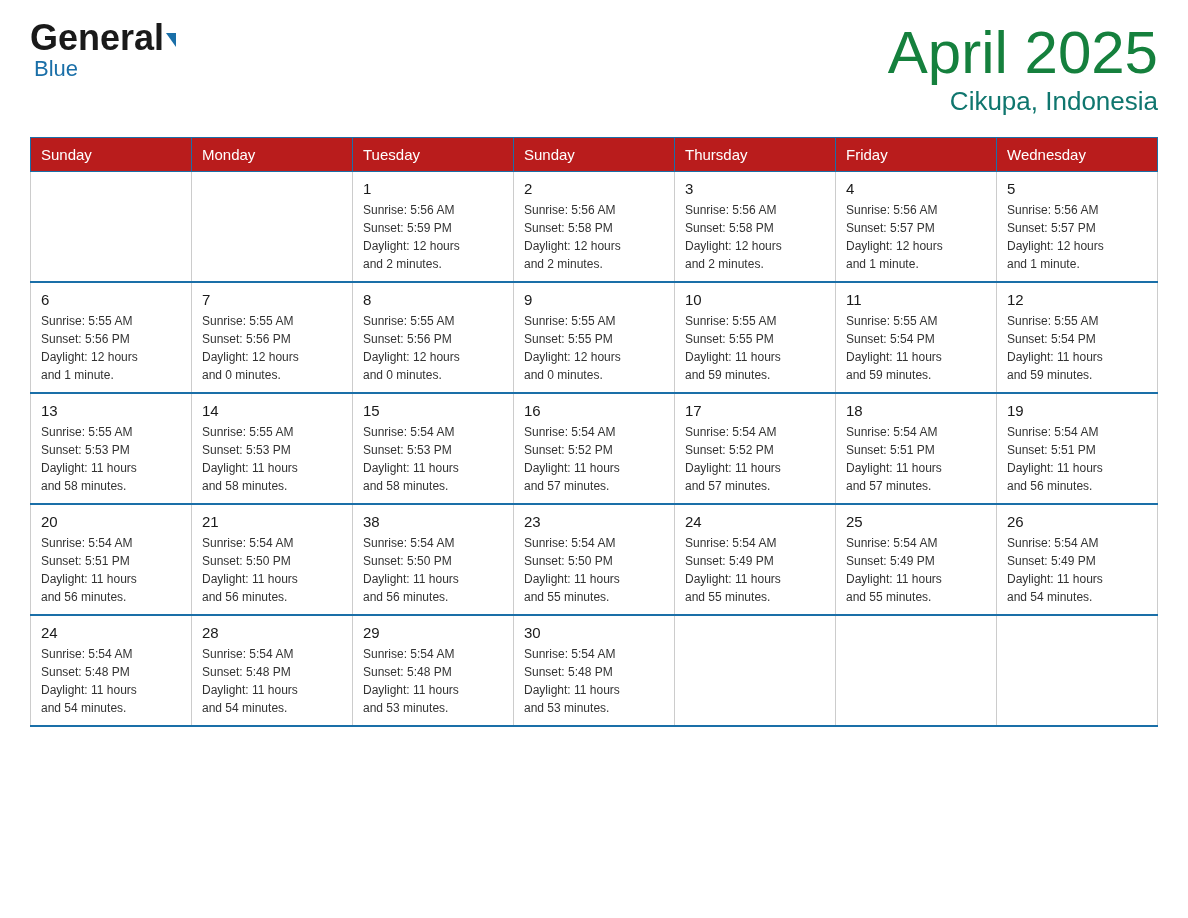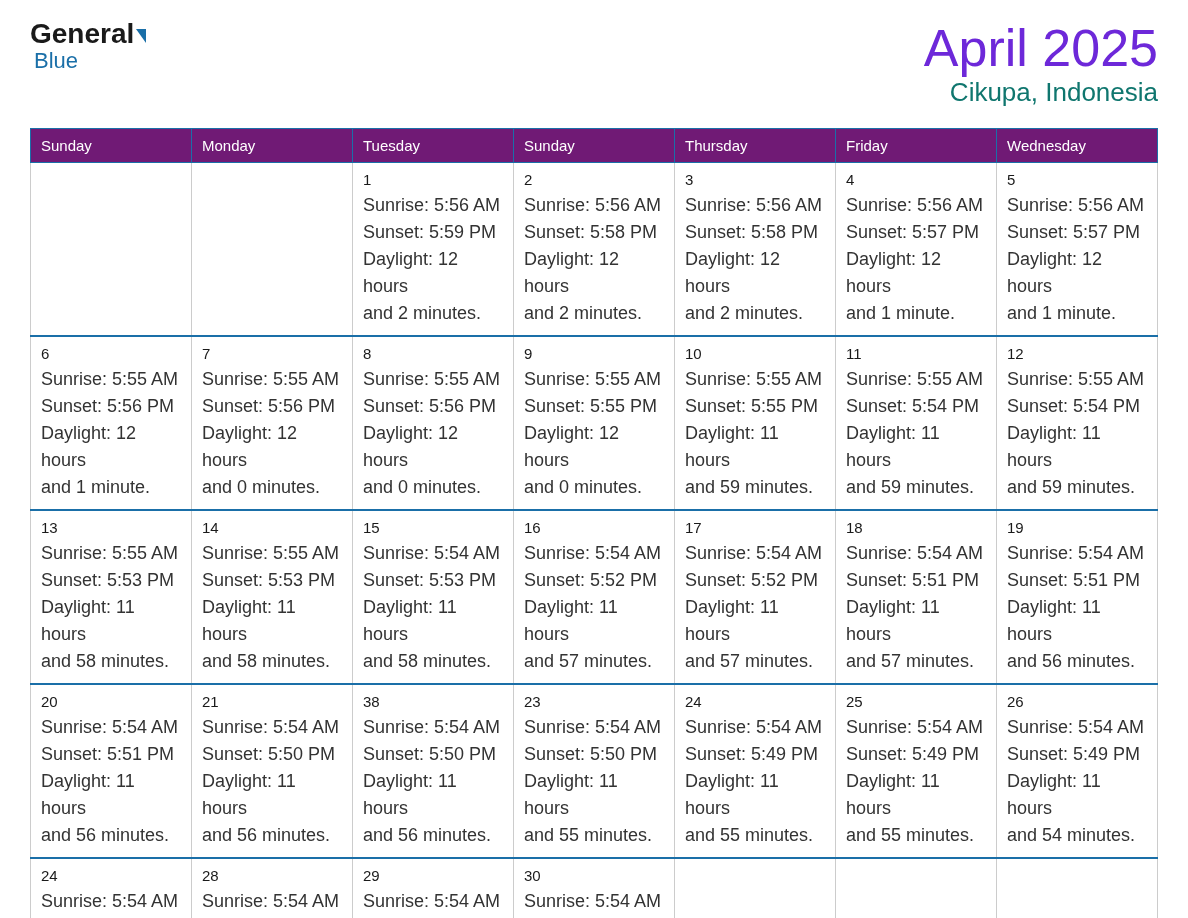--- a/index.html
+++ b/index.html
@@ -15,21 +15,21 @@
       justify-content: space-between;
       align-items: flex-start;
       margin-bottom: 20px;
     }
     .logo {
       display: flex;
       flex-direction: column;
       align-items: flex-start;
     }
     .logo-text {
-      font-size: 28px;
+      font-size: 36px;
       font-weight: bold;
       color: #1a1a1a;
       line-height: 1;
     }
     .logo-general { color: #1a1a1a; }
     .logo-triangle {
       display: inline-block;
       width: 0;
       height: 0;
       border-left: 10px solid transparent;
@@ -41,37 +41,37 @@
     .logo-sub {
       color: #1a6fa8;
       font-size: 22px;
       font-weight: normal;
       margin-left: 4px;
     }
     .title-block {
       text-align: right;
     }
     .title-block h1 {
-      font-size: 52px;
-      font-weight: normal;
-      color: #6d28d9;
+      font-size: 60px;
+      font-weight: normal;
+      color: #15803d;
       line-height: 1.1;
     }
     .title-block h2 {
       font-size: 26px;
       font-weight: normal;
       color: #0f766e;
     }
     table {
       width: 100%;
       border-collapse: collapse;
       table-layout: fixed;
     }
     thead tr {
-      background-color: #701a75;
+      background-color: #b91c1c;
     }
     thead th {
       color: #fff;
       font-size: 15px;
       font-weight: normal;
       padding: 8px 10px;
       text-align: left;
       border: 1px solid #1a6fa8;
     }
     tbody tr {
@@ -89,21 +89,21 @@
     tbody td:first-child { border-left: 1px solid #ccc; }
     tbody td:last-child { border-right: 1px solid #ccc; }
     .day-number {
       font-size: 15px;
       color: #1a1a1a;
       font-weight: normal;
       display: block;
       margin-bottom: 4px;
     }
     .day-info {
-      font-size: 18px;
+      font-size: 12px;
       color: #333;
       line-height: 1.5;
     }
   </style>
 </head>
 <body>
 
 <div class="header">
   <div class="logo">
     <div class="logo-text">

